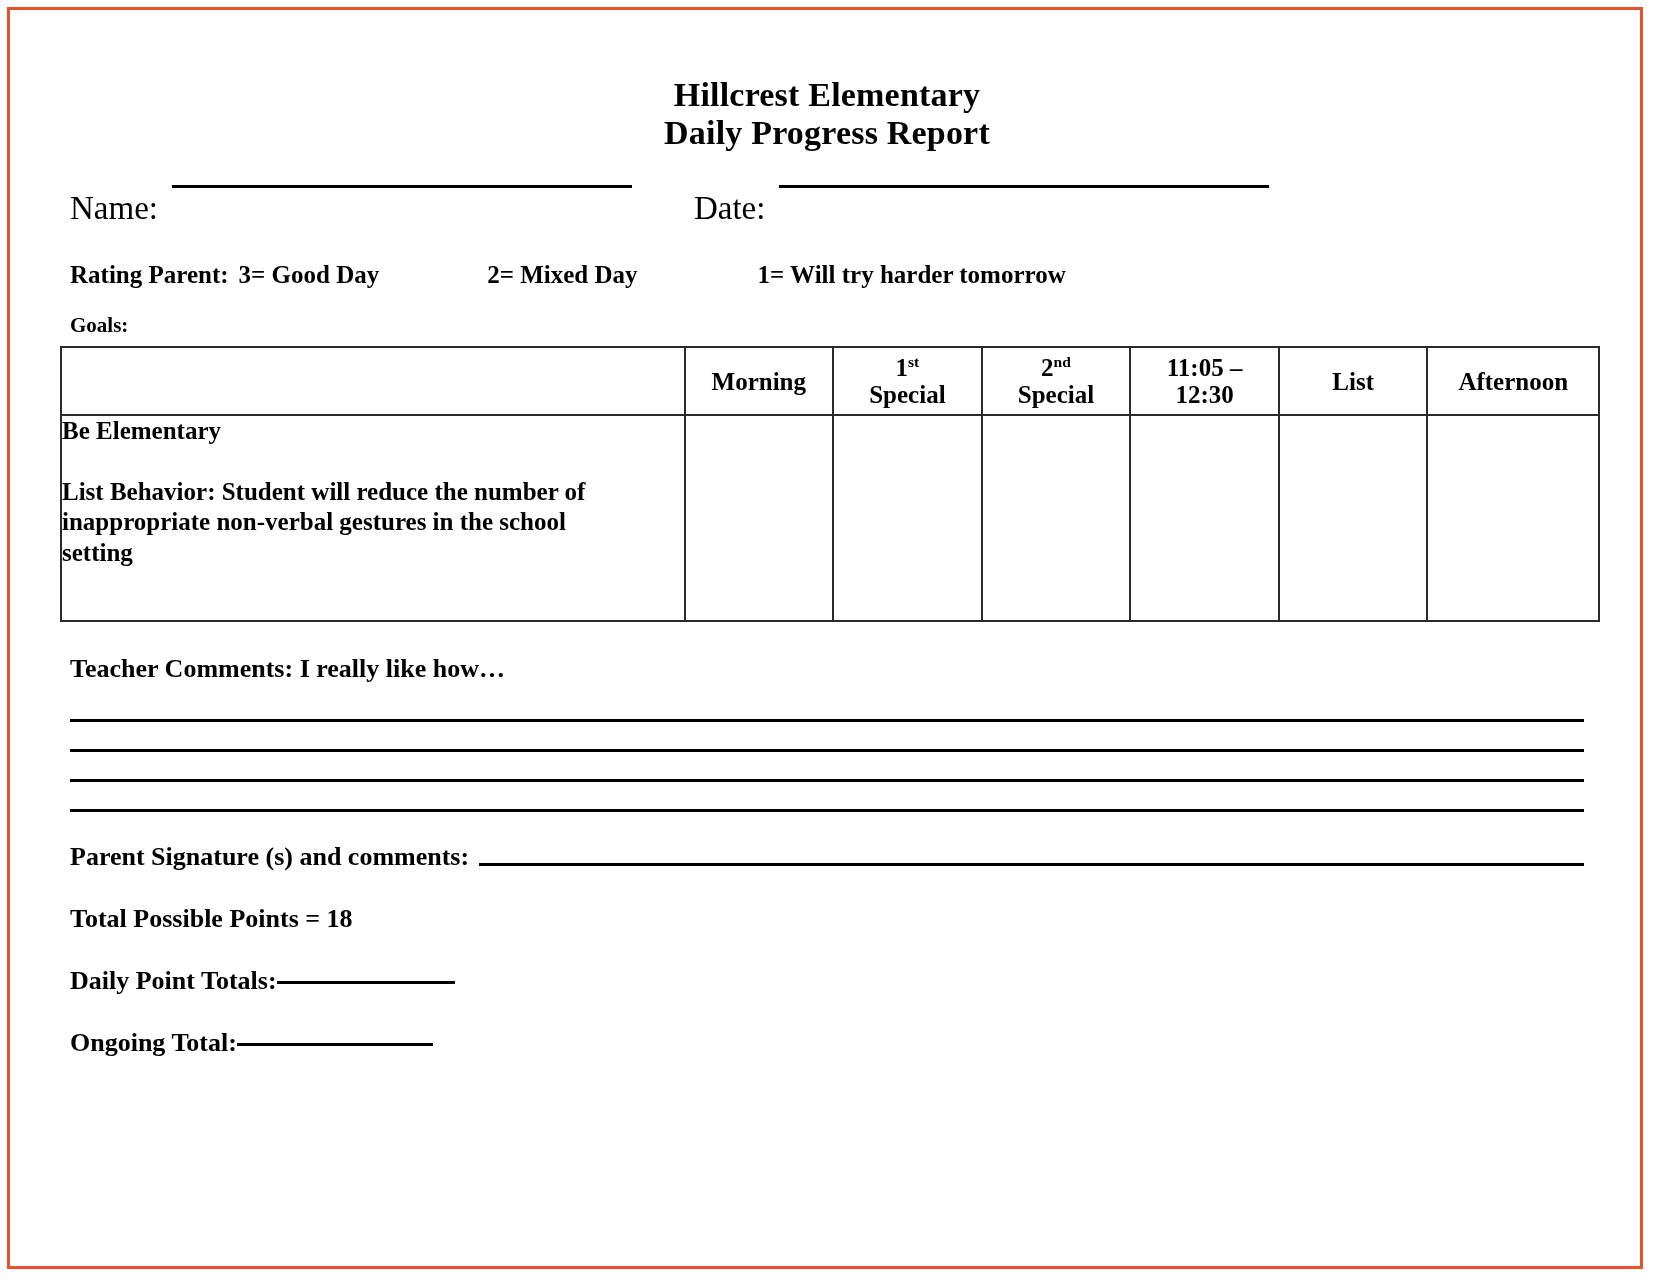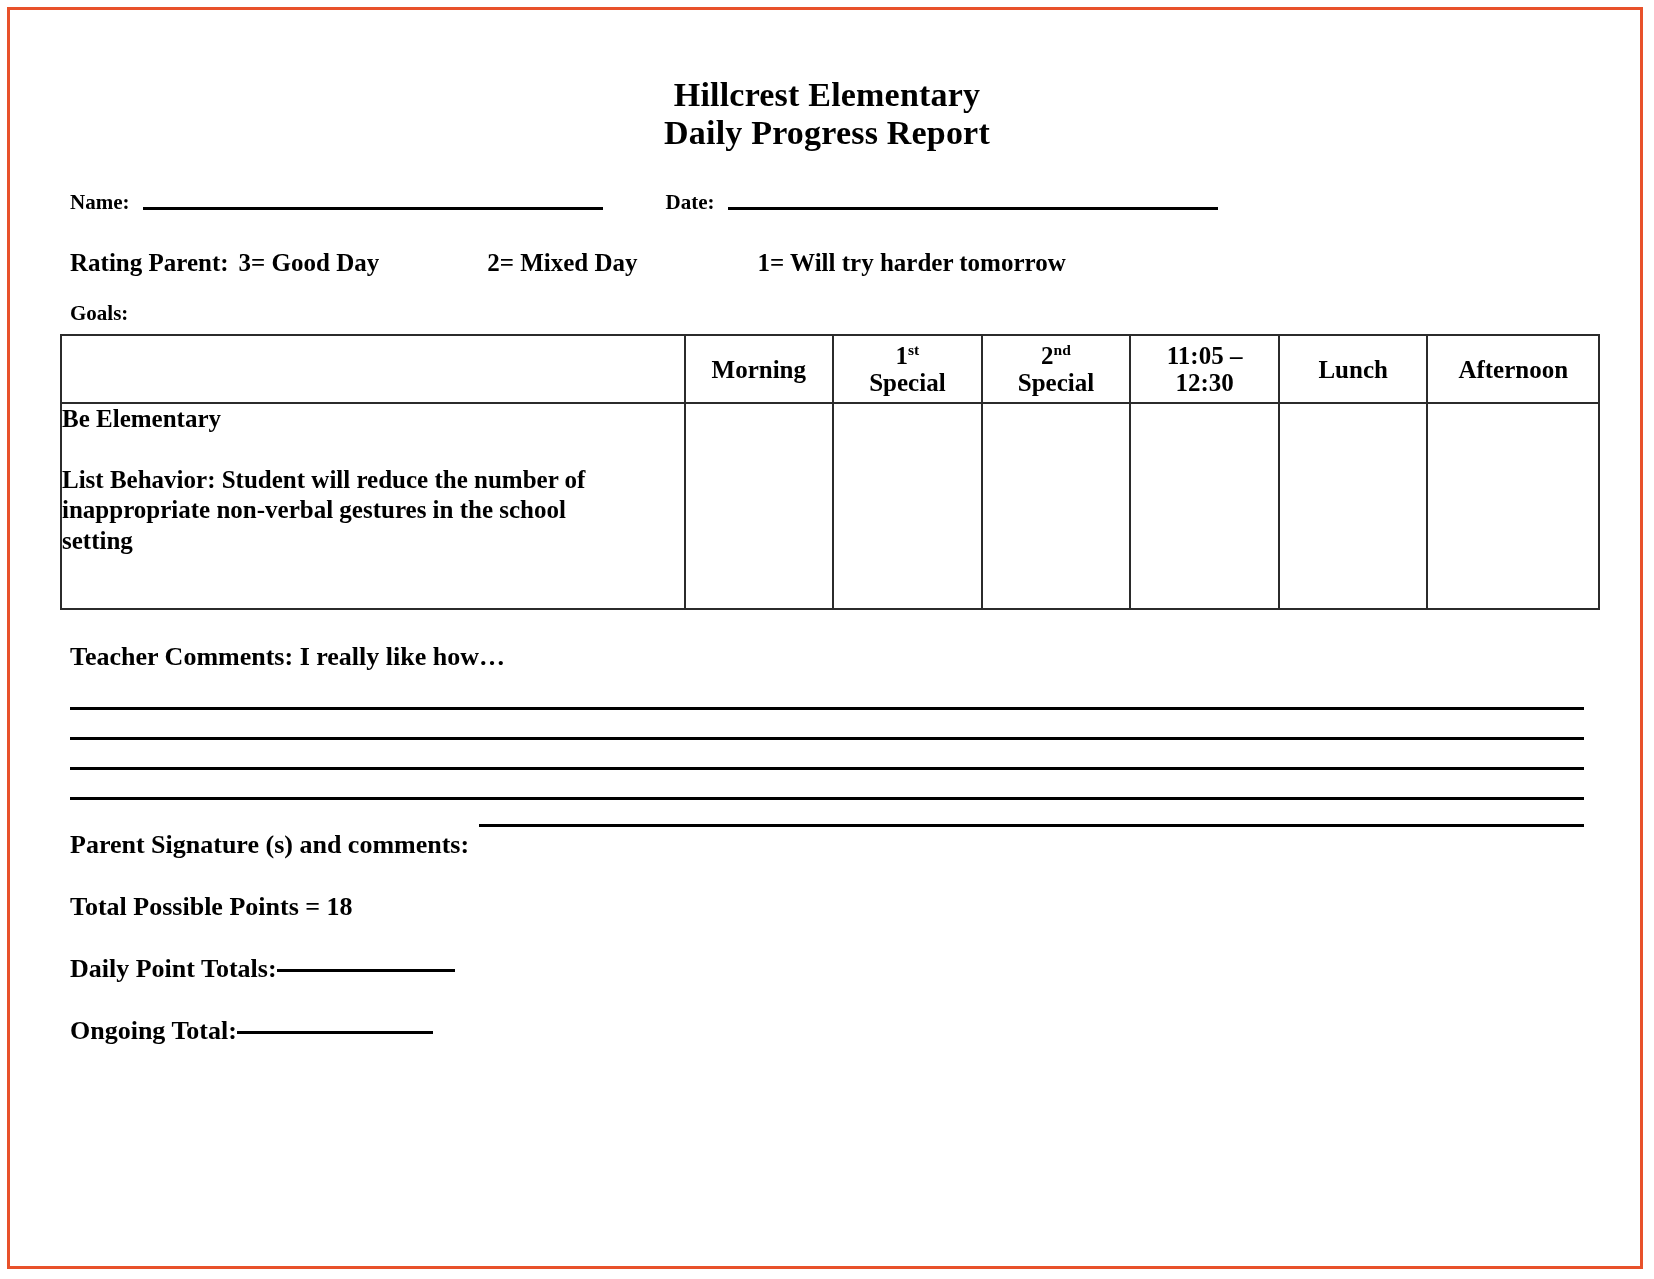--- a/index.html
+++ b/index.html
@@ -49,23 +49,23 @@
     white-space: nowrap;
   }
 
   
   .namedate-row {
     position: relative;
     margin-top: 38px;
     padding-left: 58px;
     padding-right: 40px;
     display: flex;
-    align-items: flex-end;
-    font-size: 21px;
-    font-weight: bold;
+    align-items: flex-start;
+    font-size: 33px;
+    font-weight: normal;
   }
   .field-label { white-space: nowrap; }
   .rule {
     display: inline-block;
     border-bottom: 3px solid #000;
     height: 0;
     position: relative;
     top: -5px;
   }
   .rule-name { width: 460px; margin-left: 14px; }
@@ -159,21 +159,21 @@
   }
 
   
   .signature-row {
     margin-top: 30px;
     padding-left: 58px;
     padding-right: 58px;
     font-size: 26px;
     font-weight: bold;
     display: flex;
-    align-items: flex-start;
+    align-items: flex-end;
     white-space: nowrap;
   }
   .rule-signature {
     flex: 1 1 auto;
     border-bottom: 3px solid #000;
     height: 0;
     position: relative;
     top: -6px;
     margin-left: 10px;
   }
@@ -248,21 +248,21 @@
           </th>
           <th>
             <span>2</span><sup>nd</sup><br>
             <span>Special</span>
           </th>
           <th>
             <span>11:05 –</span><br>
             <span>12:30</span>
           </th>
           <th>
-            <span>Lunch</span>
+            <span>List</span>
           </th>
           <th>
             <span>Afternoon</span>
           </th>
         </tr>
       </thead>
       <tbody>
         <tr>
           <td class="goal-cell">
             <div class="goal-title">Be Elementary</div>

